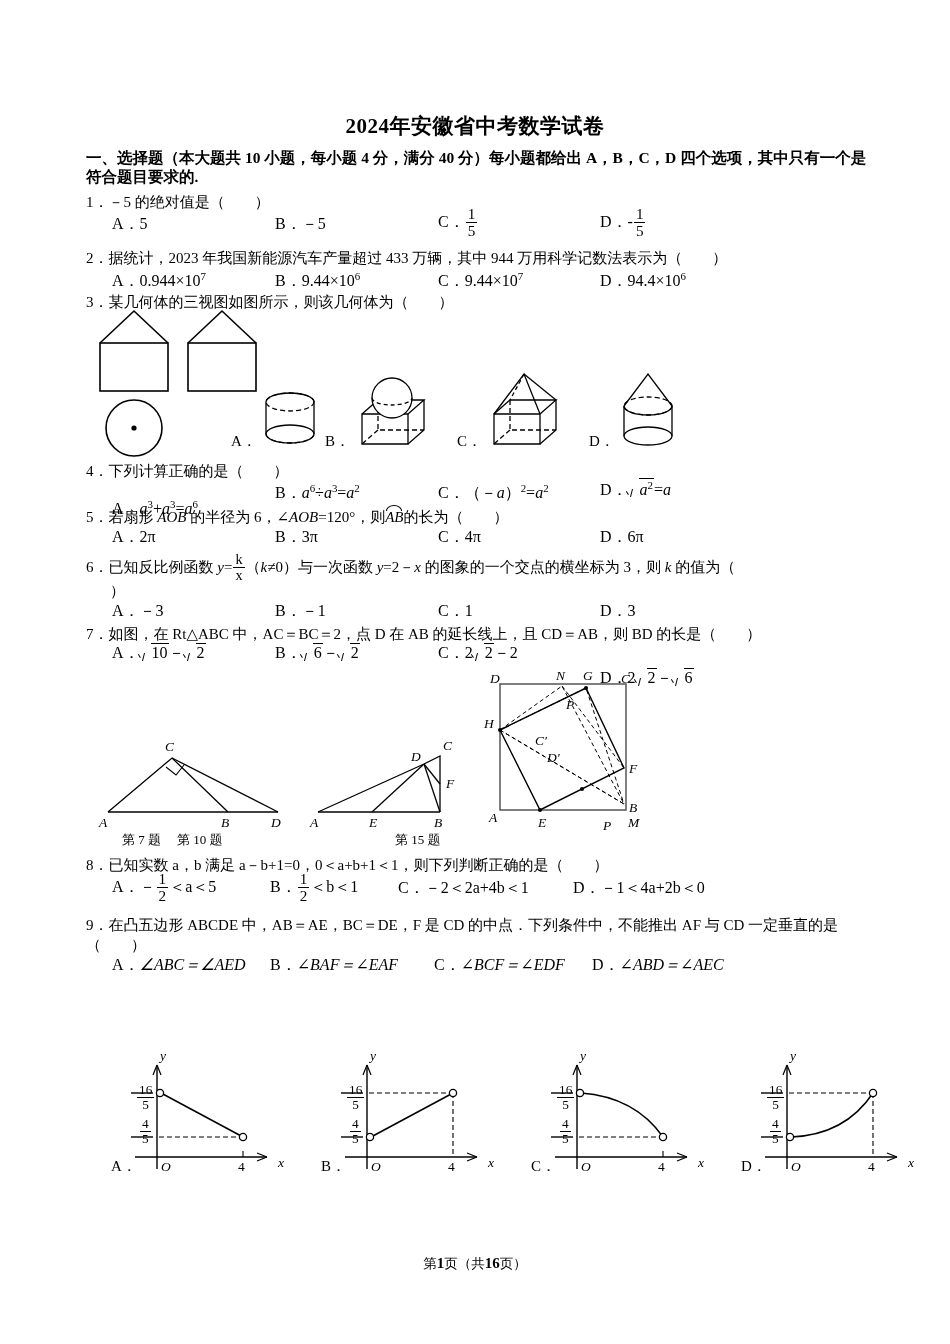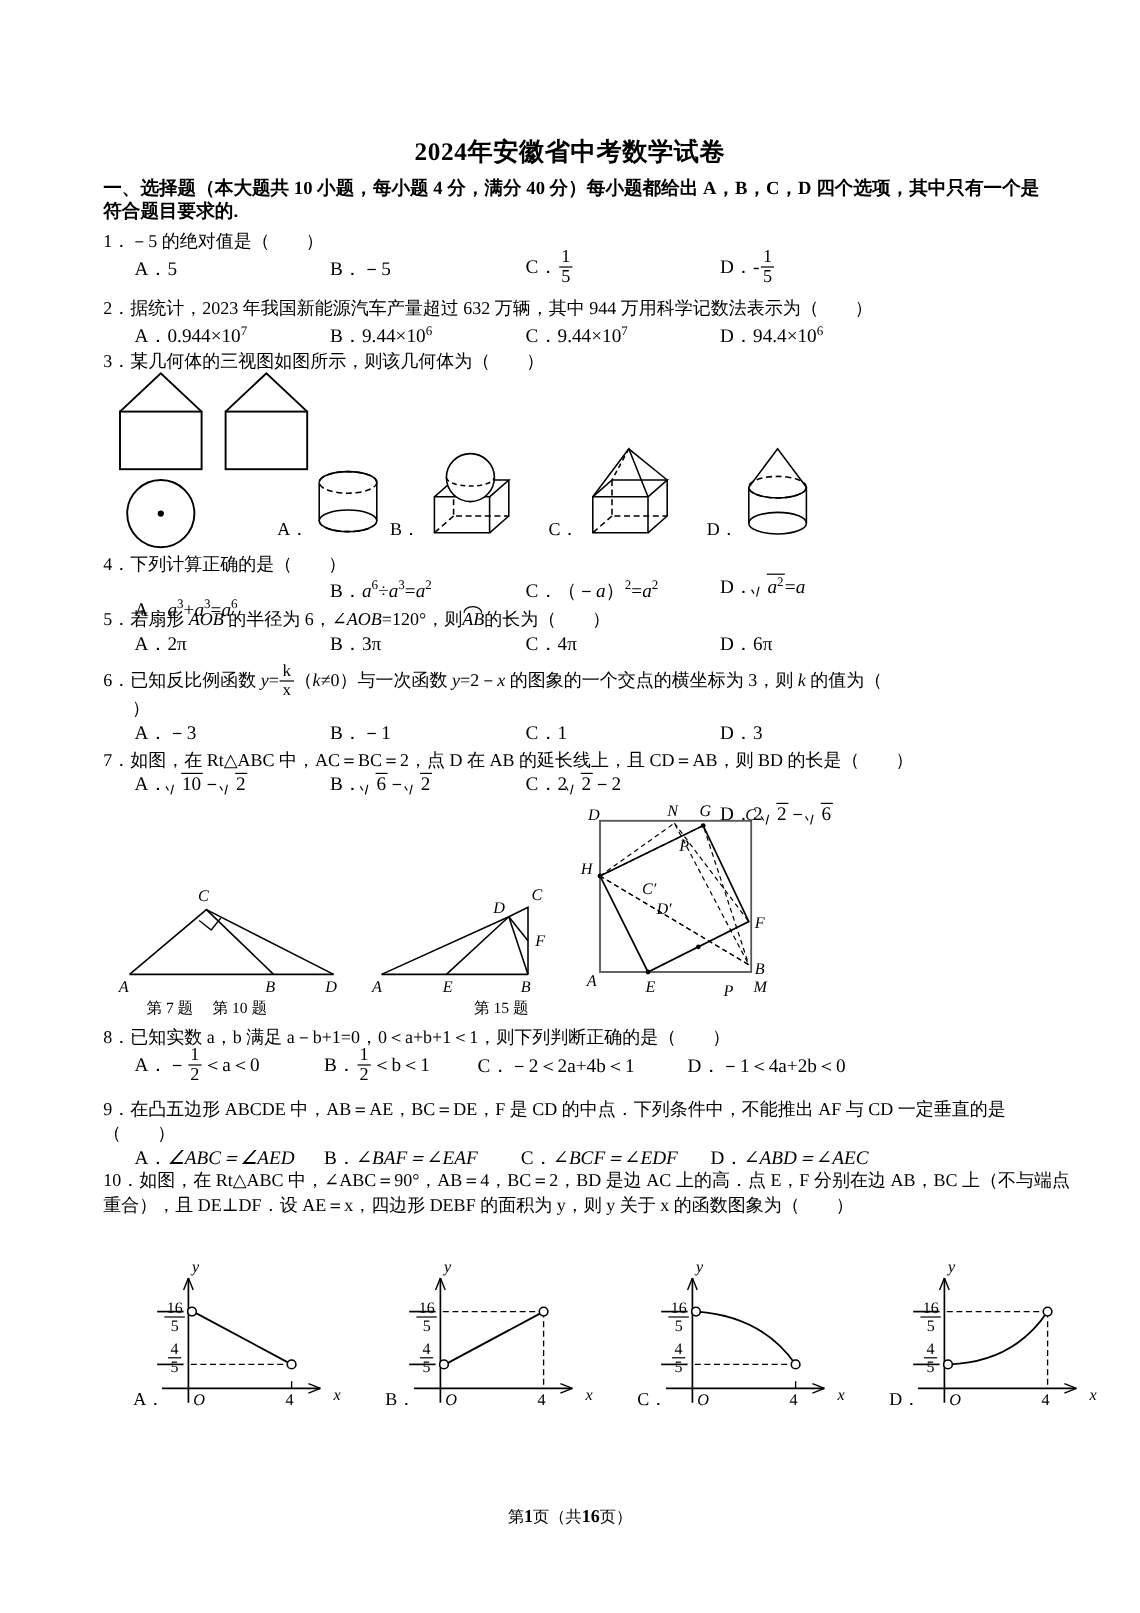--- a/index.html
+++ b/index.html
@@ -89,21 +89,21 @@
     <span>B．</span><span>－5</span>
   </div>
   <div class="opt" style="left:438px; top:207px;">
     <span>C．</span><span class="frac"><span class="n">1</span><span class="d">5</span></span>
   </div>
   <div class="opt" style="left:600px; top:207px;">
     <span>D．</span><span>-</span><span class="frac"><span class="n">1</span><span class="d">5</span></span>
   </div>
 
   <div class="q" style="left:86px; top:248px; width:800px;">
-    <span>2．</span><span>据统计，2023 年我国新能源汽车产量超过 632 万辆，其中 944 万用科学记数法表示为（</span>　　<span>）</span>
+    <span>2．</span><span>据统计，2023 年我国新能源汽车产量超过 433 万辆，其中 944 万用科学记数法表示为（</span>　　<span>）</span>
   </div>
   <div class="opt" style="left:112px; top:270px;">
     <span>A．</span><span>0.944×10</span><span class="up">7</span>
   </div>
   <div class="opt" style="left:275px; top:270px;">
     <span>B．</span><span>9.44×10</span><span class="up">6</span>
   </div>
   <div class="opt" style="left:438px; top:270px;">
     <span>C．</span><span>9.44×10</span><span class="up">7</span>
   </div>
@@ -320,21 +320,21 @@
   <div class="figlabel it" style="left:489px; top:810px;">A</div>
   <div class="figlabel it" style="left:538px; top:815px;">E</div>
   <div class="figlabel it" style="left:603px; top:818px;">P</div>
   <div class="figlabel it" style="left:628px; top:815px;">M</div>
   <div class="figcap" style="left:395px; top:831px;">第 15 题</div>
 
   <div class="q" style="left:86px; top:855px; width:810px;">
     <span>8．</span><span>已知实数 a，b 满足 a－b+1=0，0＜a+b+1＜1，则下列判断正确的是（　　）</span>
   </div>
   <div class="opt" style="left:112px; top:872px;">
-    <span>A．</span><span>－</span><span class="frac"><span class="n">1</span><span class="d">2</span></span><span>＜a＜0</span>
+    <span>A．</span><span>－</span><span class="frac"><span class="n">1</span><span class="d">2</span></span><span>＜a＜5</span>
   </div>
   <div class="opt" style="left:270px; top:872px;">
     <span>B．</span><span class="frac"><span class="n">1</span><span class="d">2</span></span><span>＜b＜1</span>
   </div>
   <div class="opt" style="left:398px; top:878px;">
     <span>C．</span><span>－2＜2a+4b＜1</span>
   </div>
   <div class="opt" style="left:573px; top:878px;">
     <span>D．</span><span>－1＜4a+2b＜0</span>
   </div>
@@ -348,23 +348,20 @@
   <div class="opt" style="left:270px; top:955px;">
     <span>B．</span><span class="it">∠BAF＝∠EAF</span>
   </div>
   <div class="opt" style="left:434px; top:955px;">
     <span>C．</span><span class="it">∠BCF＝∠EDF</span>
   </div>
   <div class="opt" style="left:592px; top:955px;">
     <span>D．</span><span class="it">∠ABD＝∠AEC</span>
   </div>
 
-  <div class="q" style="left:86px; top:974px; width:812px; line-height:21px;">
-    <span>10．</span><span>如图，在 Rt△ABC 中，∠ABC＝90°，AB＝4，BC＝2，BD 是边 AC 上的高．点 E，F 分别在边 AB，BC 上（不与端点重合），且 DE⊥DF．设 AE＝x，四边形 DEBF 的面积为 y，则 y 关于 x 的函数图象为（　　）</span>
-  </div>
 
   <div class="fig" style="left:115px; top:1057px;">
     <svg width="180" height="118" viewBox="0 0 180 118">
       <g stroke="#000" stroke-width="1.4" fill="none">
         <path d="M42 112 L42 8"></path>
           <path d="M42 8 L38 18 M42 8 L46 18" fill="#000" stroke-width="1.2"></path>
         <path d="M20 100 L152 100"></path>
           <path d="M152 100 L142 96 M152 100 L142 104" stroke-width="1.2"></path>
       </g>
       <g stroke="#000" stroke-width="1.5" fill="none">

